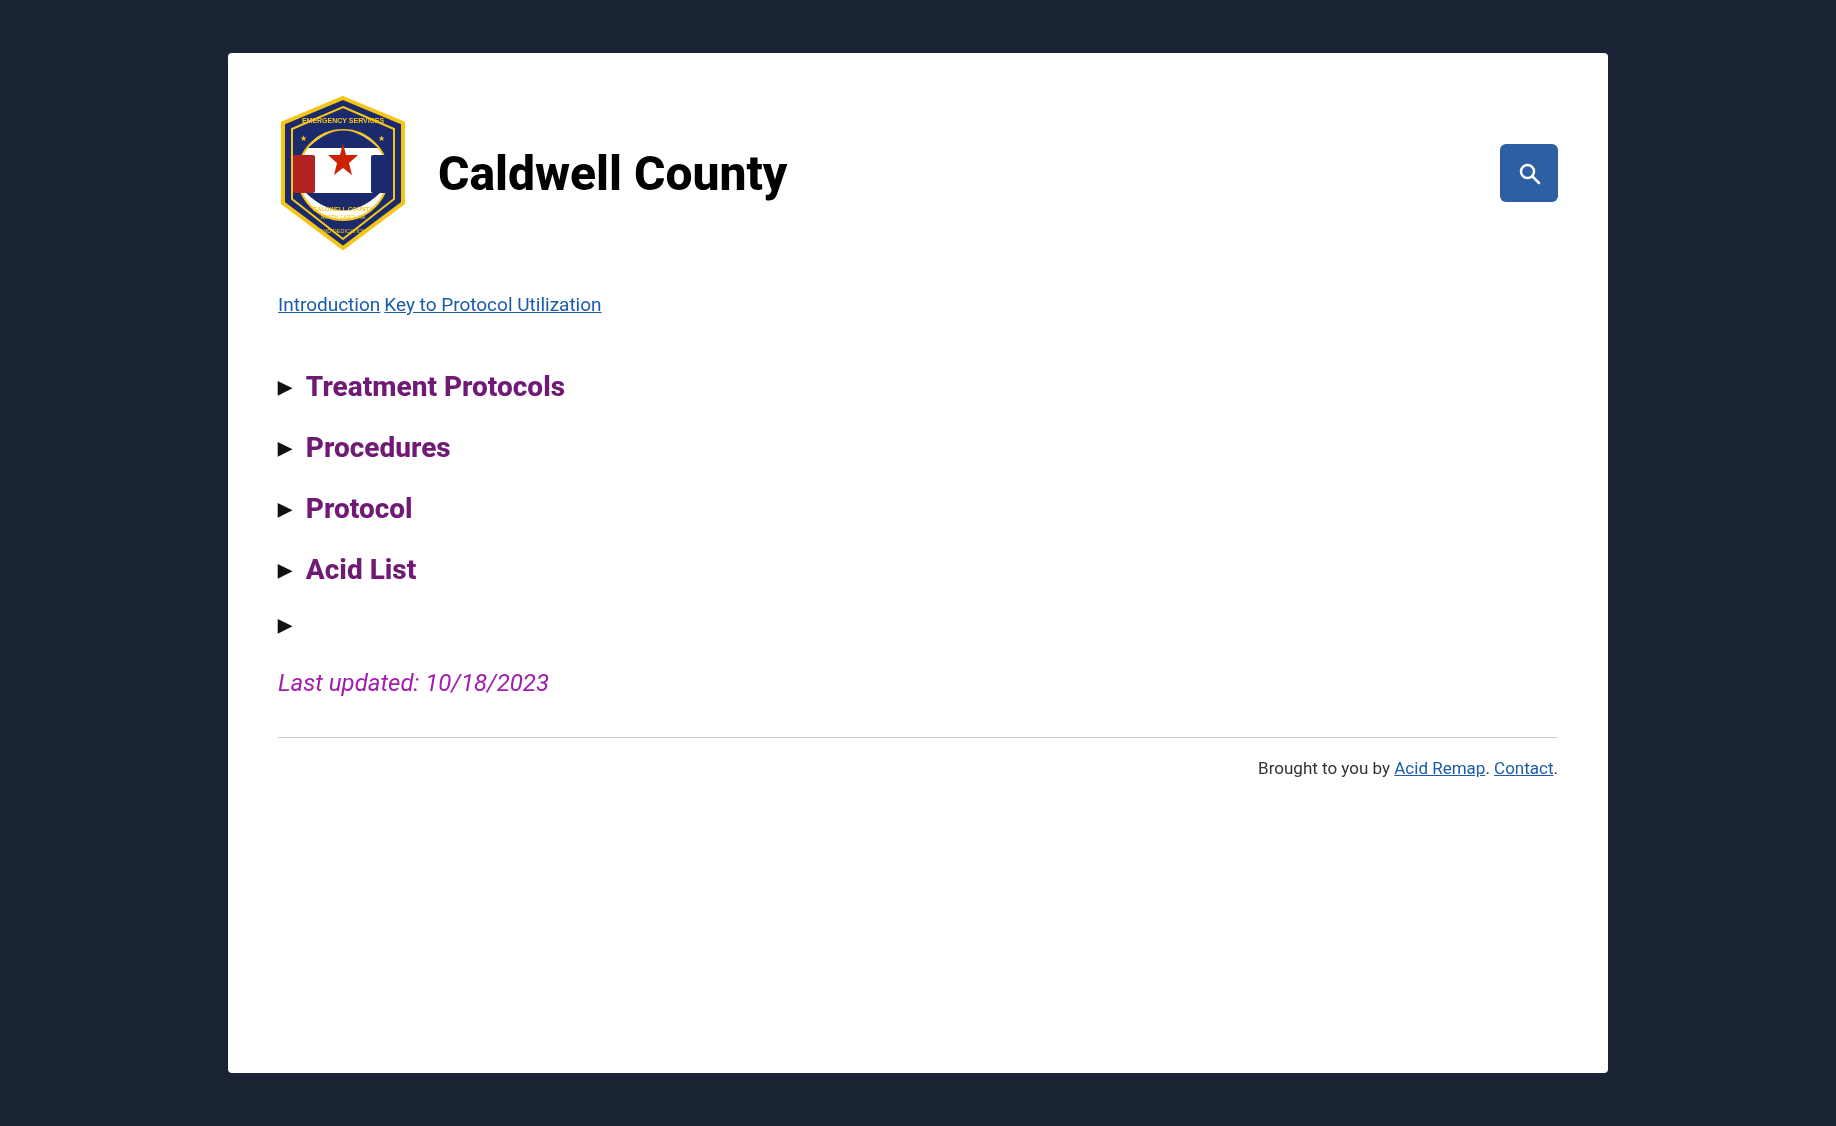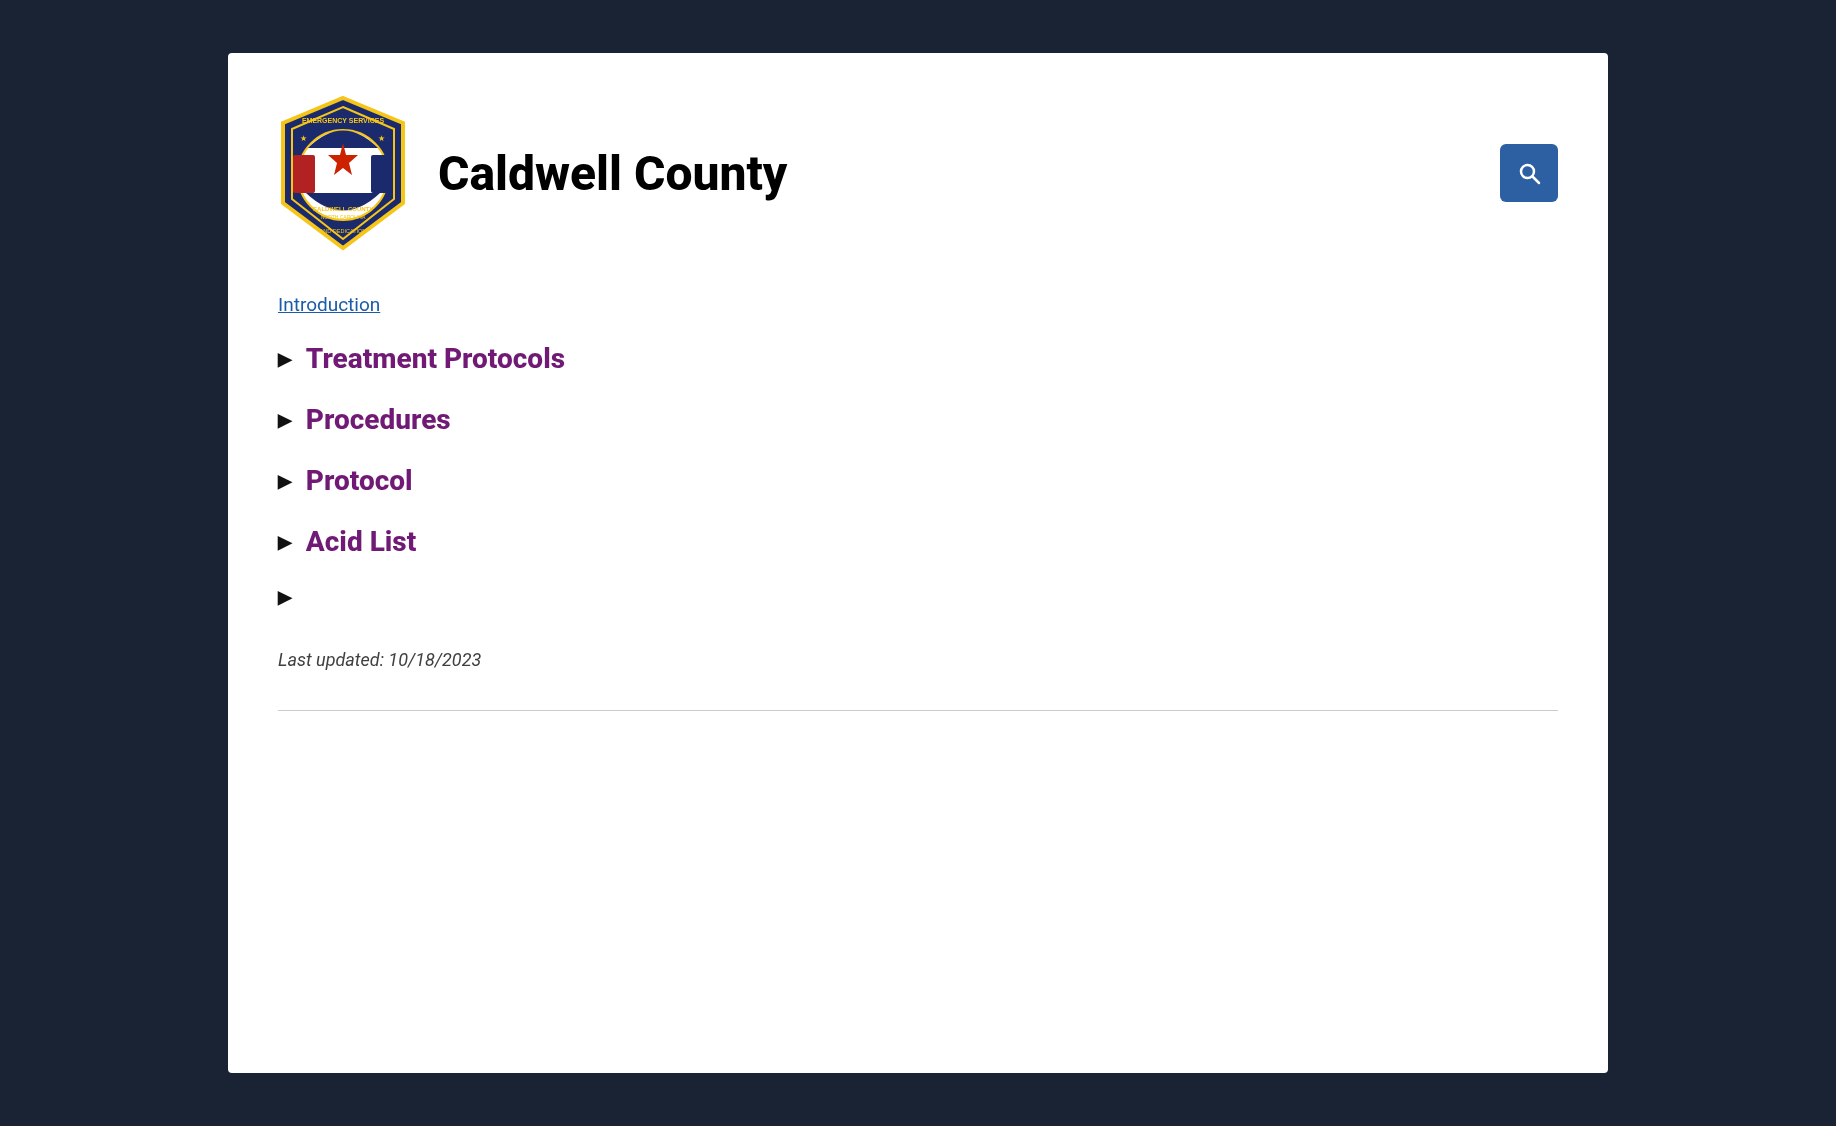--- a/index.html
+++ b/index.html
@@ -69,21 +69,21 @@
       height: 24px;
       fill: none;
       stroke: #ffffff;
       stroke-width: 2.5;
       stroke-linecap: round;
     }
 
     .nav-links {
       display: flex;
       gap: 4px;
-      margin-bottom: 12px;
+      margin-bottom: 40px;
     }
 
     .nav-link {
       color: #1a5ca8;
       text-decoration: underline;
       font-size: 19px;
       cursor: pointer;
     }
 
     .menu-section {
@@ -117,23 +117,23 @@
 
     .bottom-link {
       color: #1a5ca8;
       text-decoration: underline;
       font-size: 19px;
       cursor: pointer;
     }
 
     .last-updated {
       font-style: italic;
-      font-size: 18px;
-      color: #404040;
-      margin-top: 28px;
+      font-size: 24px;
+      color: #a21caf;
+      margin-top: 20px;
       margin-bottom: 40px;
     }
 
     .divider {
       border: none;
       border-top: 1px solid #cccccc;
       margin: 10px 0 20px 0;
     }
 
     .footer {
@@ -193,20 +193,21 @@
     <button class="search-button" title="Search">
       <svg class="search-icon-svg" viewBox="0 0 24 24">
         <circle cx="10.5" cy="10.5" r="6.5"></circle>
         <line x1="15.5" y1="15.5" x2="22" y2="22"></line>
       </svg>
     </button>
   </div>
 
   <nav class="nav-links">
     <a class="nav-link" href="#">Introduction</a>
+    <a class="nav-link" href="#">Key to Protocol Utilization</a>
   </nav>
 
   <div class="menu-section">
 
     <div class="menu-item">
       <span class="menu-arrow">▶</span>
       <span class="menu-label">Treatment Protocols</span>
     </div>
 
     <div class="menu-item">
@@ -228,14 +229,17 @@
       <span class="menu-arrow">▶</span>
     </div>
 
   </div>
 
 
   <p class="last-updated">Last updated: 10/18/2023</p>
 
   <hr class="divider">
 
+  <div class="footer">
+    <span>Brought to you by </span><a class="footer-link" href="#">Acid Remap</a><span>. </span><a class="footer-link" href="#">Contact</a><span>.</span>
+  </div>
 
 </div>
 
 </body></html>

